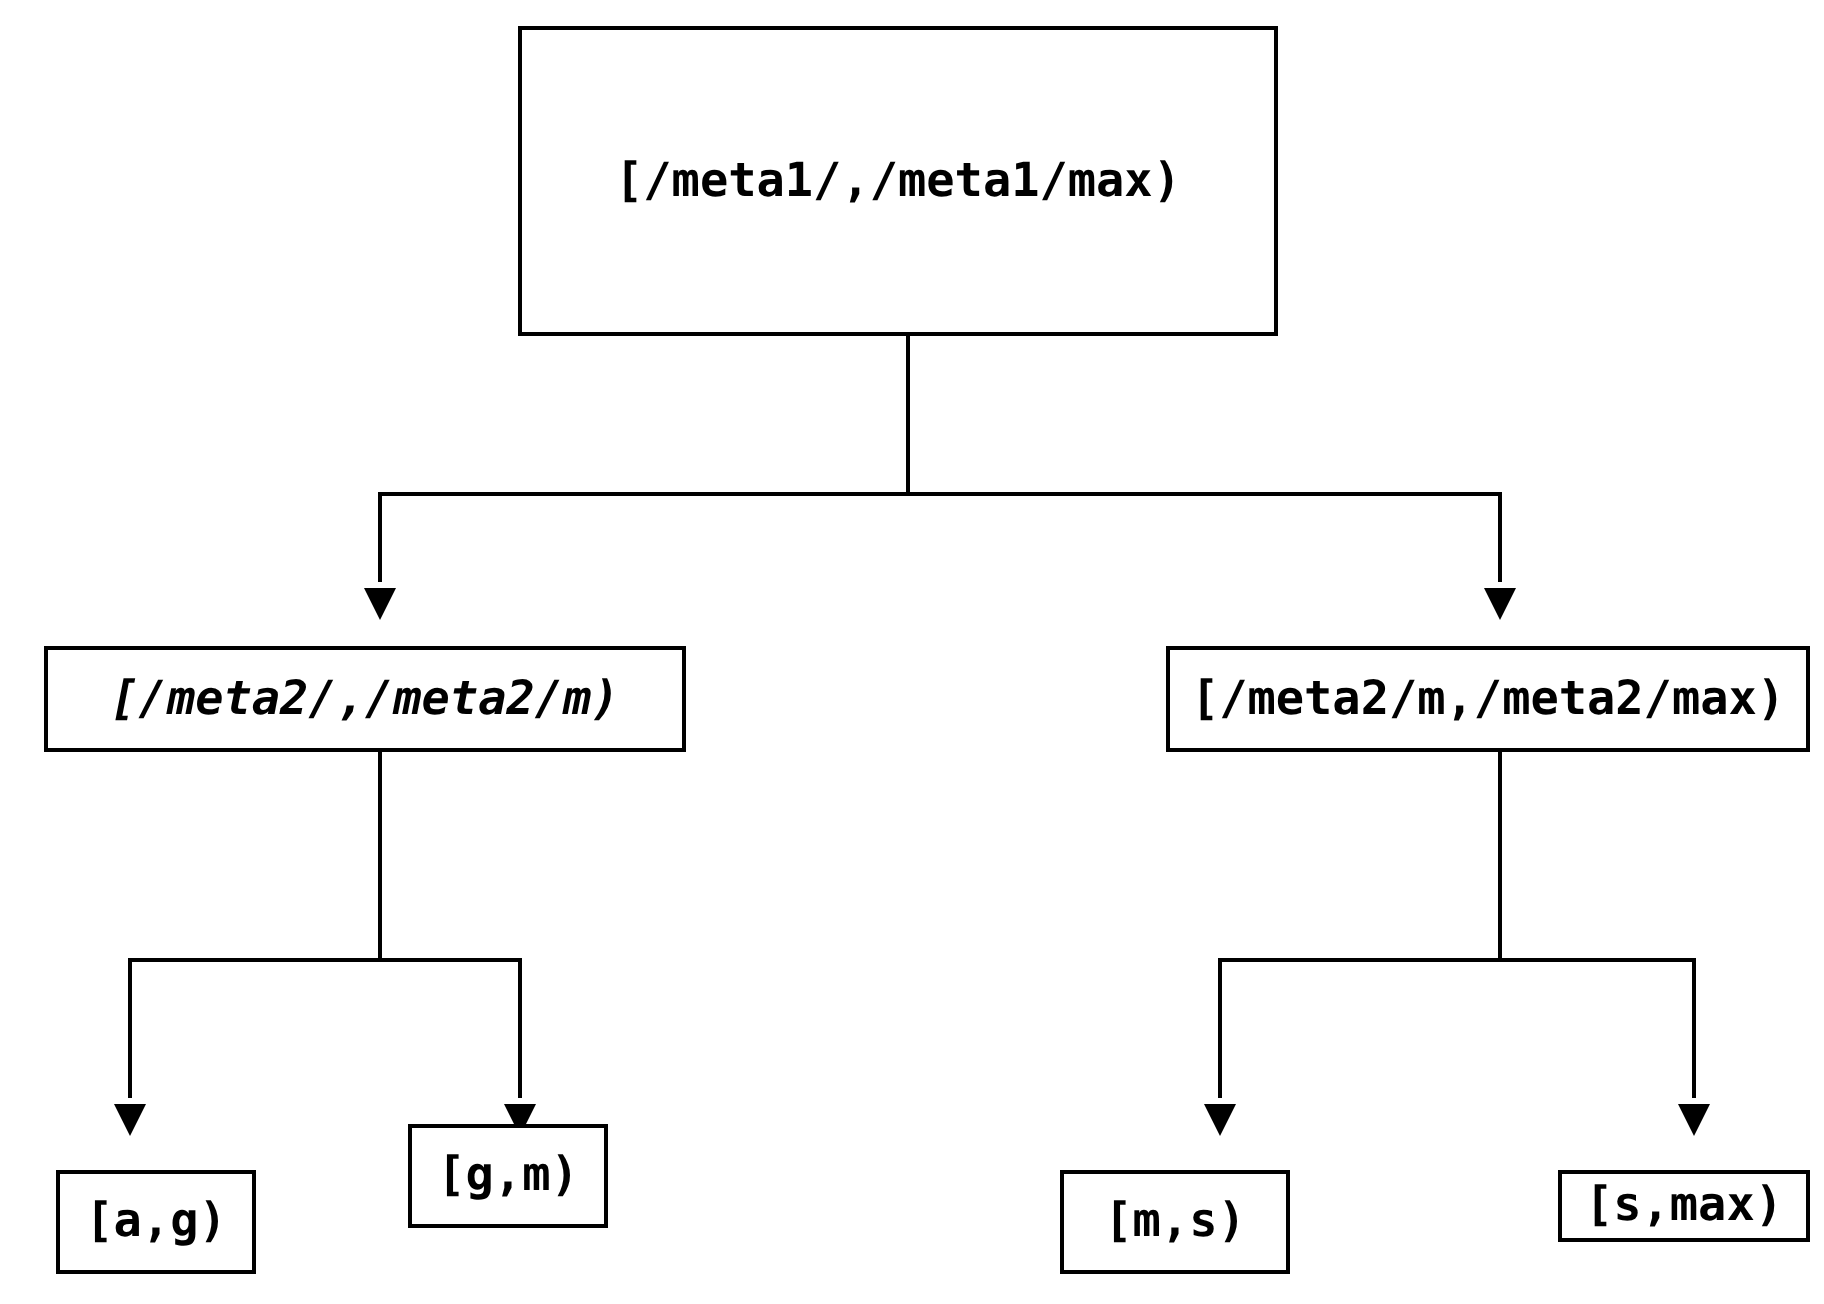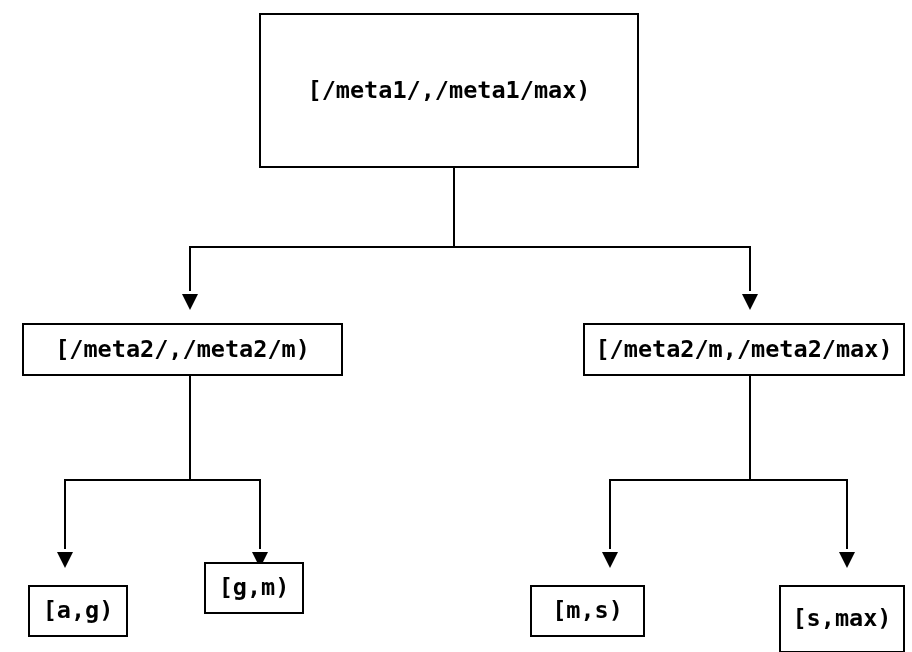--- a/index.html
+++ b/index.html
@@ -34,26 +34,26 @@
   }
   .node .label {
     font-weight: bold;
     font-size: 23.5px;
     color: #000000;
     white-space: pre;
     line-height: 1;
   }
   
   #node-root      { left: 259px; top: 13px;  width: 380px; height: 155px; }
-  #node-left      { left: 22px;  top: 323px; width: 321px; height: 53px; }
+  #node-left      { left: 22px;  top: 323px; width: 321px; height: 53px; font-style: italic; }
   #node-right     { left: 583px; top: 323px; width: 322px; height: 53px; }
   #node-leaf-ag   { left: 8px;   top: 585px; width: 100px; height: 52px; margin-left: 20px; }
   #node-leaf-gm   { left: 204px; top: 562px; width: 100px; height: 52px; }
   #node-leaf-ms   { left: 530px; top: 585px; width: 115px;  height: 52px; }
-  #node-leaf-smax { left: 779px; top: 585px; width: 126px; height: 68px; }
+  #node-leaf-smax { left: 779px; top: 585px; width: 126px; height: 36px; }
 </style>
 </head>
 <body>
 
 <div id="stage">
 
   <svg id="edges" viewBox="0 0 912 652" xmlns="http://www.w3.org/2000/svg">
     <g stroke="#000000" stroke-width="2" fill="none">
 
       <path d="M454,168 V247"></path>

